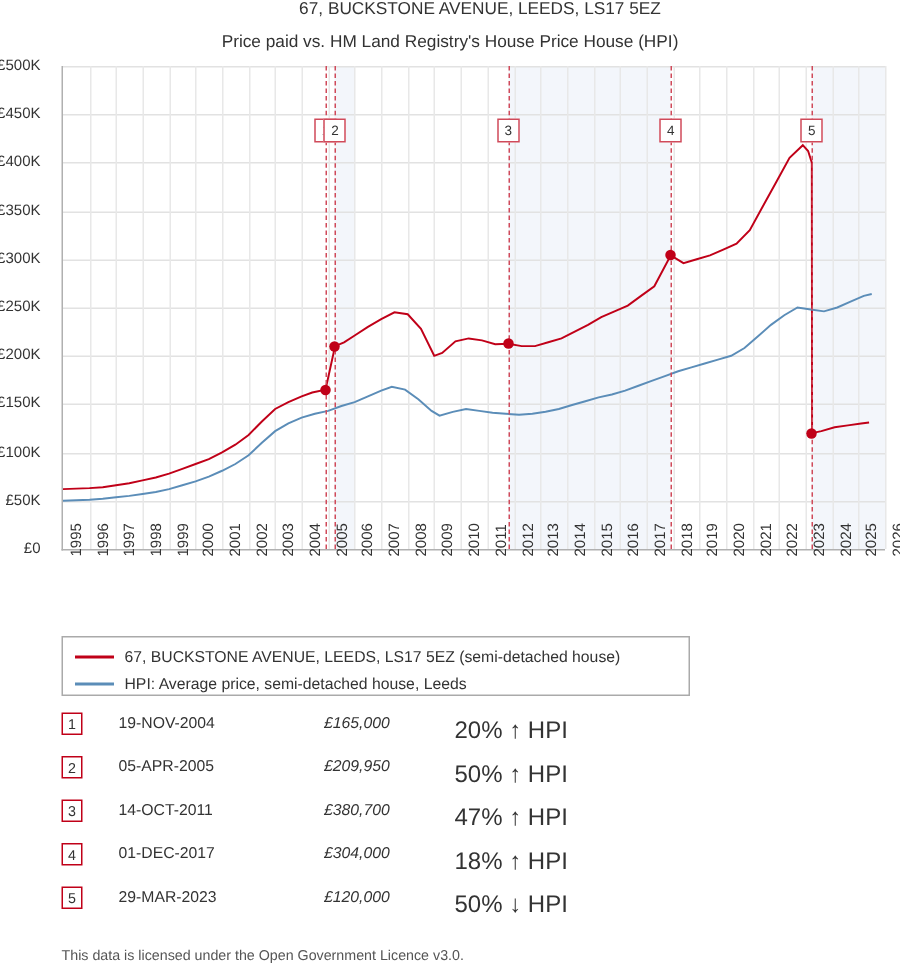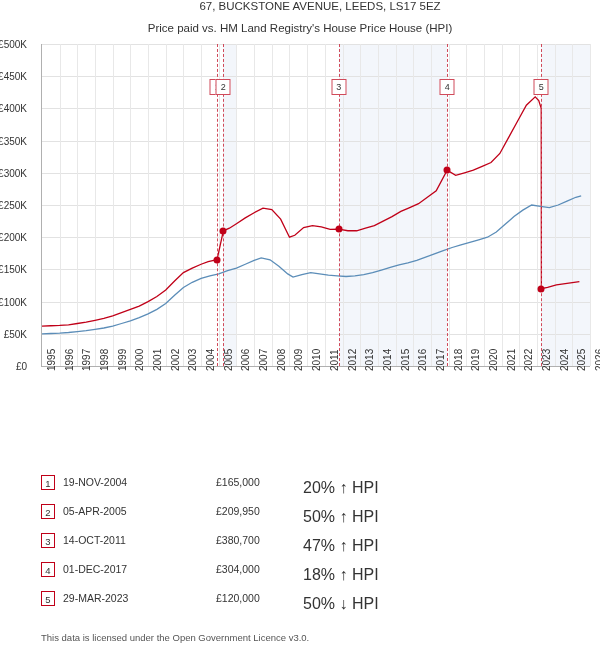--- a/index.html
+++ b/index.html
@@ -165,31 +165,32 @@
     height: 15px;
     border: 1px solid #c00018;
     font-size: 9.5px;
     line-height: 15px;
     text-align: center;
     color: #333;
     box-sizing: border-box;
   }
   .tdate {
     position: absolute;
-    left: 22px;
+    left: 38px;
     top: 6px;
     font-size: 10.5px;
     color: #333;
   }
   .tprice {
     position: absolute;
     left: 175px;
     top: 6px;
     font-size: 10.5px;
     color: #333;
+    font-style: italic;
   }
   .tdelta {
     position: absolute;
     left: 262px;
     top: 9px;
     font-size: 16px;
     color: #333;
   }
   
   .footer {
@@ -313,20 +314,30 @@
         <div class="evdot" style="left: 296.804px; top: 185.15px;"></div>
         <div class="evline" style="left: 405.166px;"></div>
         <div class="evbox" style="left: 405.166px; top: 35px;">4</div>
         <div class="evdot" style="left: 405.166px; top: 126.224px;"></div>
         <div class="evline" style="left: 499.21px;"></div>
         <div class="evbox" style="left: 499.21px; top: 35px;">5</div>
         <div class="evdot" style="left: 499.21px; top: 244.72px;"></div>
       </div>
   </div>
 
+  <div id="legend">
+      <div class="legend-row" style="top: 6px;">
+        <span class="legend-swatch" style="background: rgb(192, 0, 24);"></span>
+        <span class="legend-text">67, BUCKSTONE AVENUE, LEEDS, LS17 5EZ (semi-detached house)</span>
+      </div>
+      <div class="legend-row" style="top: 24px;">
+        <span class="legend-swatch" style="background: rgb(91, 141, 184);"></span>
+        <span class="legend-text">HPI: Average price, semi-detached house, Leeds</span>
+      </div>
+    </div>
 
   <div id="table">
       <div class="trow">
         <div class="tnum">1</div>
         <div class="tdate">19-NOV-2004</div>
         <div class="tprice">£165,000</div>
         <div class="tdelta">20% ↑ HPI</div>
       </div>
       <div class="trow">
         <div class="tnum">2</div>

